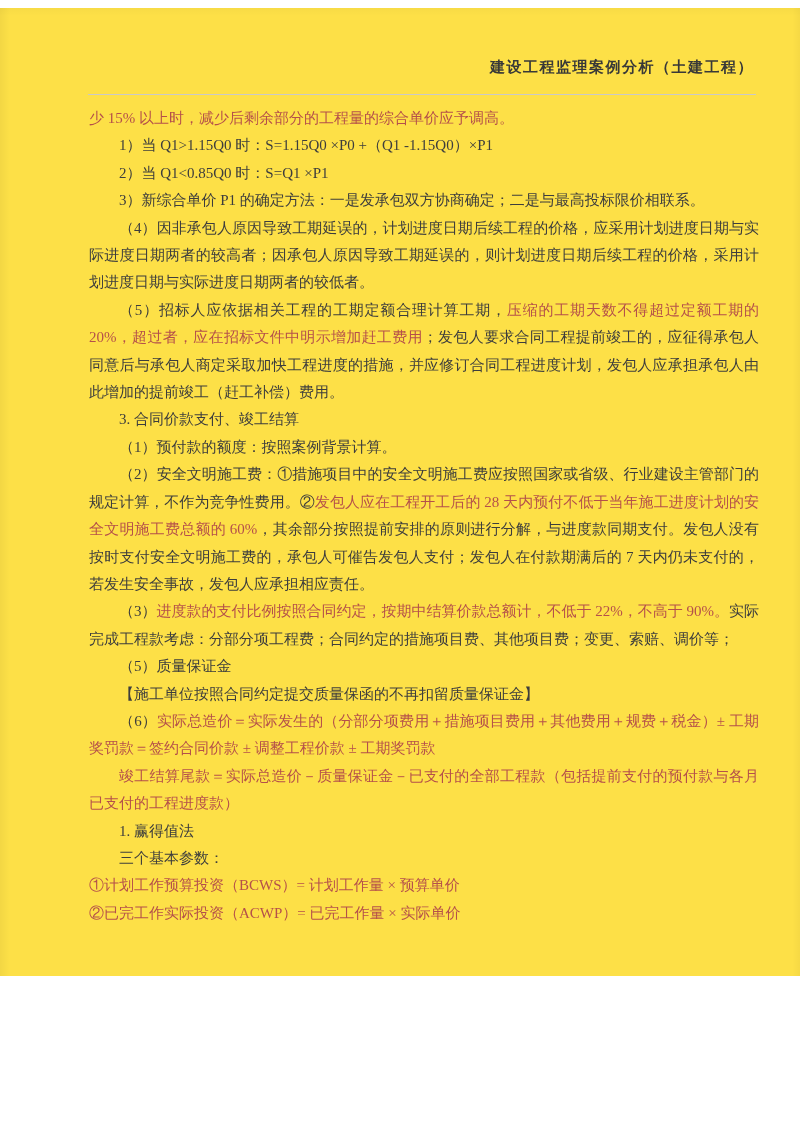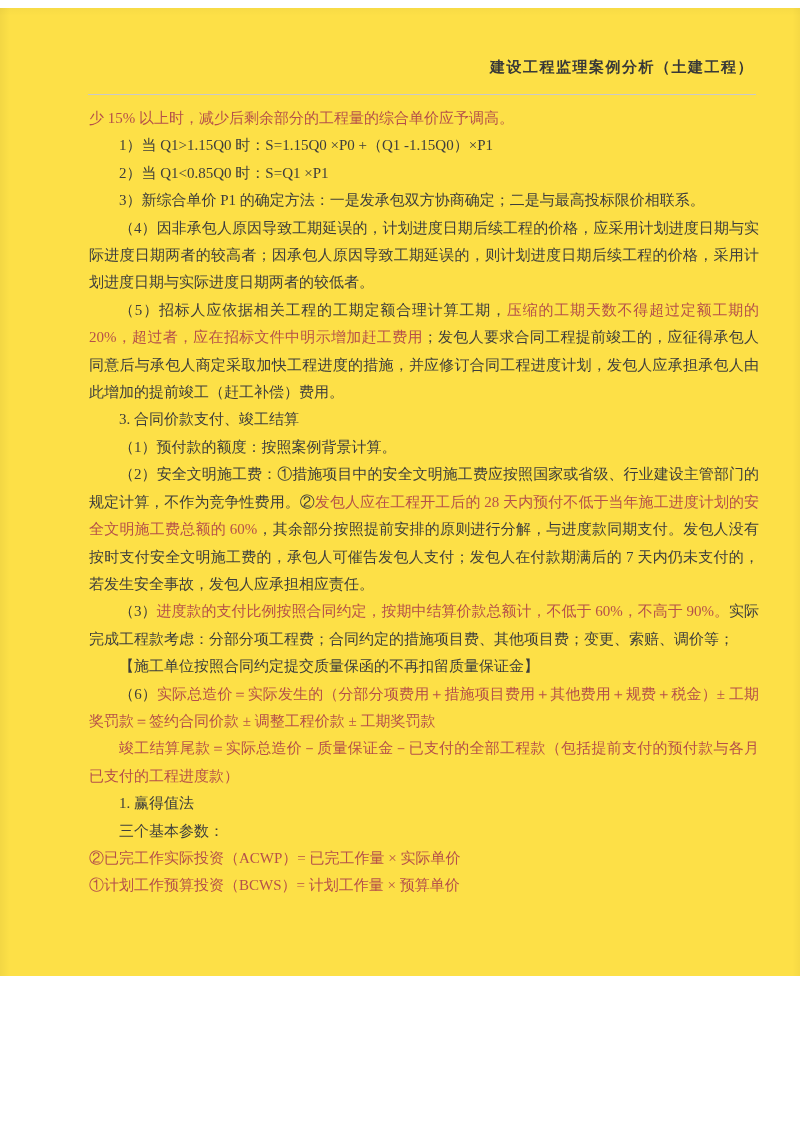--- a/index.html
+++ b/index.html
@@ -74,24 +74,25 @@
   <div class="doc-body">
       <p class="para"><span class="run red">少 15% 以上时，减少后剩余部分的工程量的综合单价应予调高。</span></p>
       <p class="para indent"><span class="run">1）当 Q1&gt;1.15Q0 时：S=1.15Q0 ×P0 +（Q1 -1.15Q0）×P1</span></p>
       <p class="para indent"><span class="run">2）当 Q1&lt;0.85Q0 时：S=Q1 ×P1</span></p>
       <p class="para indent"><span class="run">3）新综合单价 P1 的确定方法：一是发承包双方协商确定；二是与最高投标限价相联系。</span></p>
       <p class="para indent"><span class="run">（4）因非承包人原因导致工期延误的，计划进度日期后续工程的价格，应采用计划进度日期与实际进度日期两者的较高者；因承包人原因导致工期延误的，则计划进度日期后续工程的价格，采用计划进度日期与实际进度日期两者的较低者。</span></p>
       <p class="para indent"><span class="run">（5）招标人应依据相关工程的工期定额合理计算工期，</span><span class="run red">压缩的工期天数不得超过定额工期的 20%，超过者，应在招标文件中明示增加赶工费用</span><span class="run">；发包人要求合同工程提前竣工的，应征得承包人同意后与承包人商定采取加快工程进度的措施，并应修订合同工程进度计划，发包人应承担承包人由此增加的提前竣工（赶工补偿）费用。</span></p>
       <p class="para indent"><span class="run">3. 合同价款支付、竣工结算</span></p>
       <p class="para indent"><span class="run">（1）预付款的额度：按照案例背景计算。</span></p>
       <p class="para indent"><span class="run">（2）安全文明施工费：①措施项目中的安全文明施工费应按照国家或省级、行业建设主管部门的规定计算，不作为竞争性费用。②</span><span class="run red">发包人应在工程开工后的 28 天内预付不低于当年施工进度计划的安全文明施工费总额的 60%</span><span class="run">，其余部分按照提前安排的原则进行分解，与进度款同期支付。发包人没有按时支付安全文明施工费的，承包人可催告发包人支付；发包人在付款期满后的 7 天内仍未支付的，若发生安全事故，发包人应承担相应责任。</span></p>
-      <p class="para indent"><span class="run">（3）</span><span class="run red">进度款的支付比例按照合同约定，按期中结算价款总额计，不低于 60%，不高于 90%。</span><span class="run">实际完成工程款考虑：分部分项工程费；合同约定的措施项目费、其他项目费；变更、索赔、调价等；</span></p>
+      <p class="para indent"><span class="run">（3）</span><span class="run red">进度款的支付比例按照合同约定，按期中结算价款总额计，不低于 22%，不高于 90%。</span><span class="run">实际完成工程款考虑：分部分项工程费；合同约定的措施项目费、其他项目费；变更、索赔、调价等；</span></p>
+      <p class="para indent"><span class="run">（5）质量保证金</span></p>
       <p class="para indent"><span class="run">【施工单位按照合同约定提交质量保函的不再扣留质量保证金】</span></p>
       <p class="para indent"><span class="run">（6）</span><span class="run red">实际总造价＝实际发生的（分部分项费用＋措施项目费用＋其他费用＋规费＋税金）± 工期奖罚款＝签约合同价款 ± 调整工程价款 ± 工期奖罚款</span></p>
       <p class="para indent"><span class="run red">竣工结算尾款＝实际总造价－质量保证金－已支付的全部工程款（包括提前支付的预付款与各月已支付的工程进度款）</span></p>
       <p class="para indent"><span class="run">1. 赢得值法</span></p>
       <p class="para indent"><span class="run">三个基本参数：</span></p>
+      <p class="para"><span class="run red">①计划工作预算投资（BCWS）= 计划工作量 × 预算单价</span></p>
       <p class="para"><span class="run red">②已完工作实际投资（ACWP）= 已完工作量 × 实际单价</span></p>
-      <p class="para"><span class="run red">①计划工作预算投资（BCWS）= 计划工作量 × 预算单价</span></p>
     </div>
 
   <div class="page-number">27</div>
 </div>
 
 </body></html>

